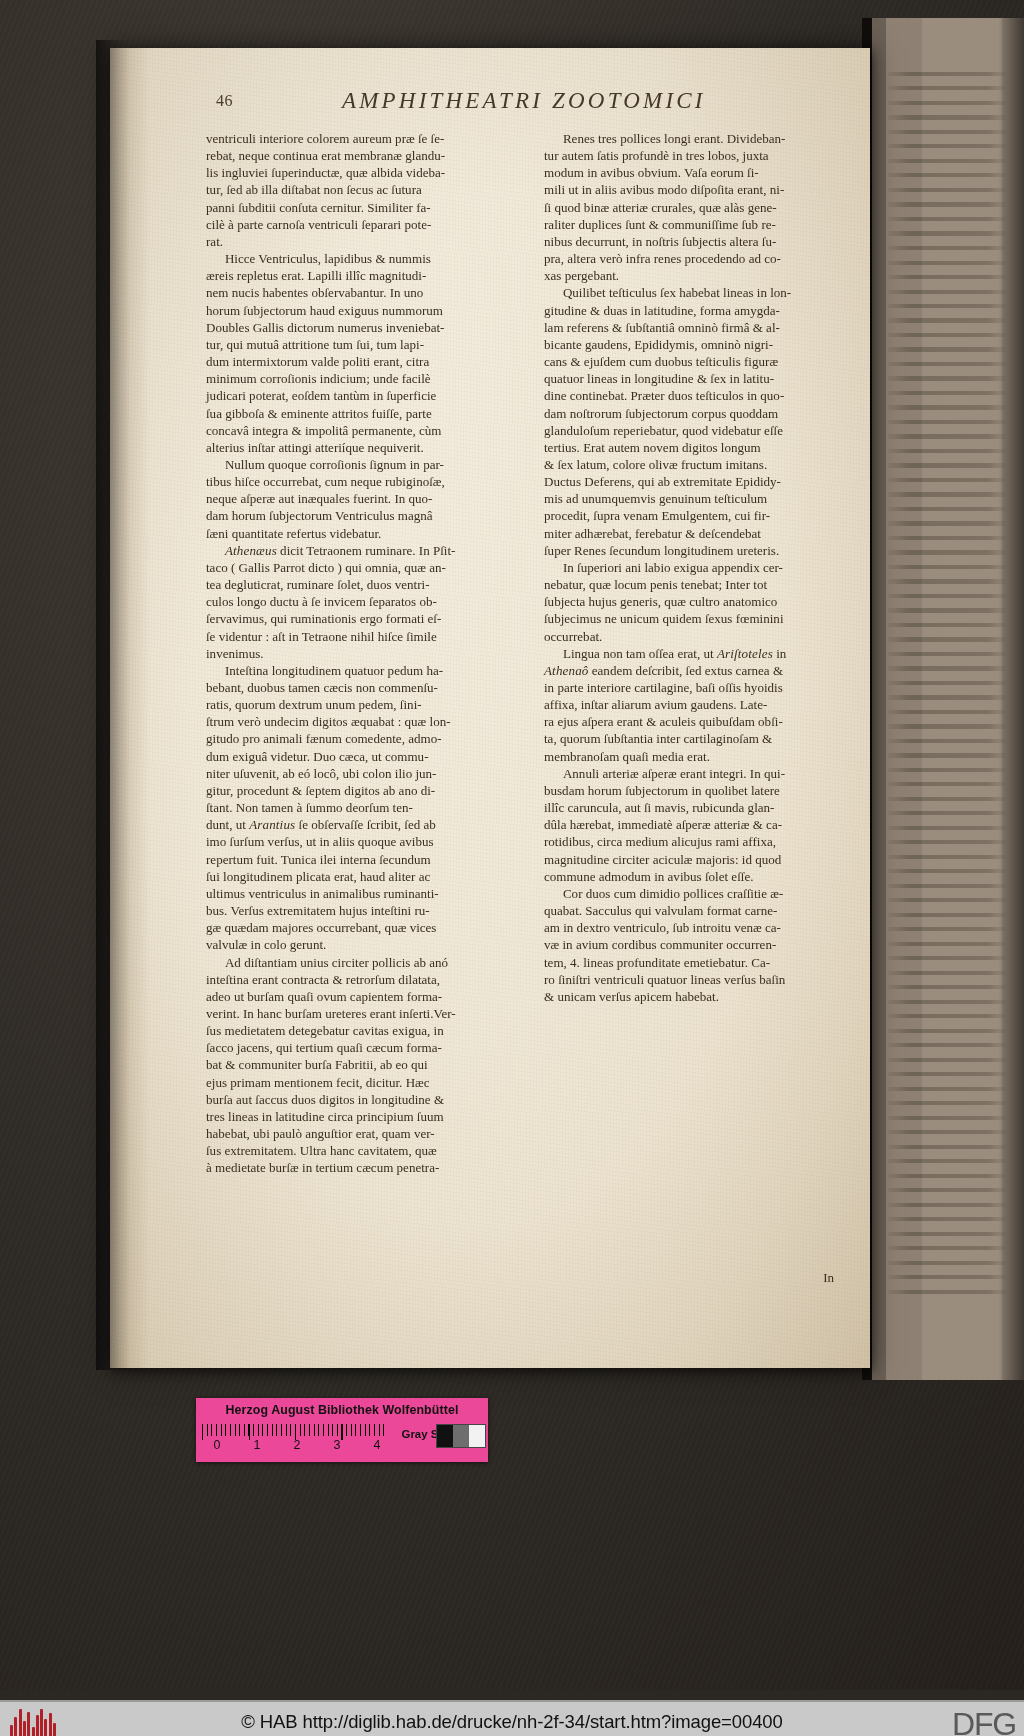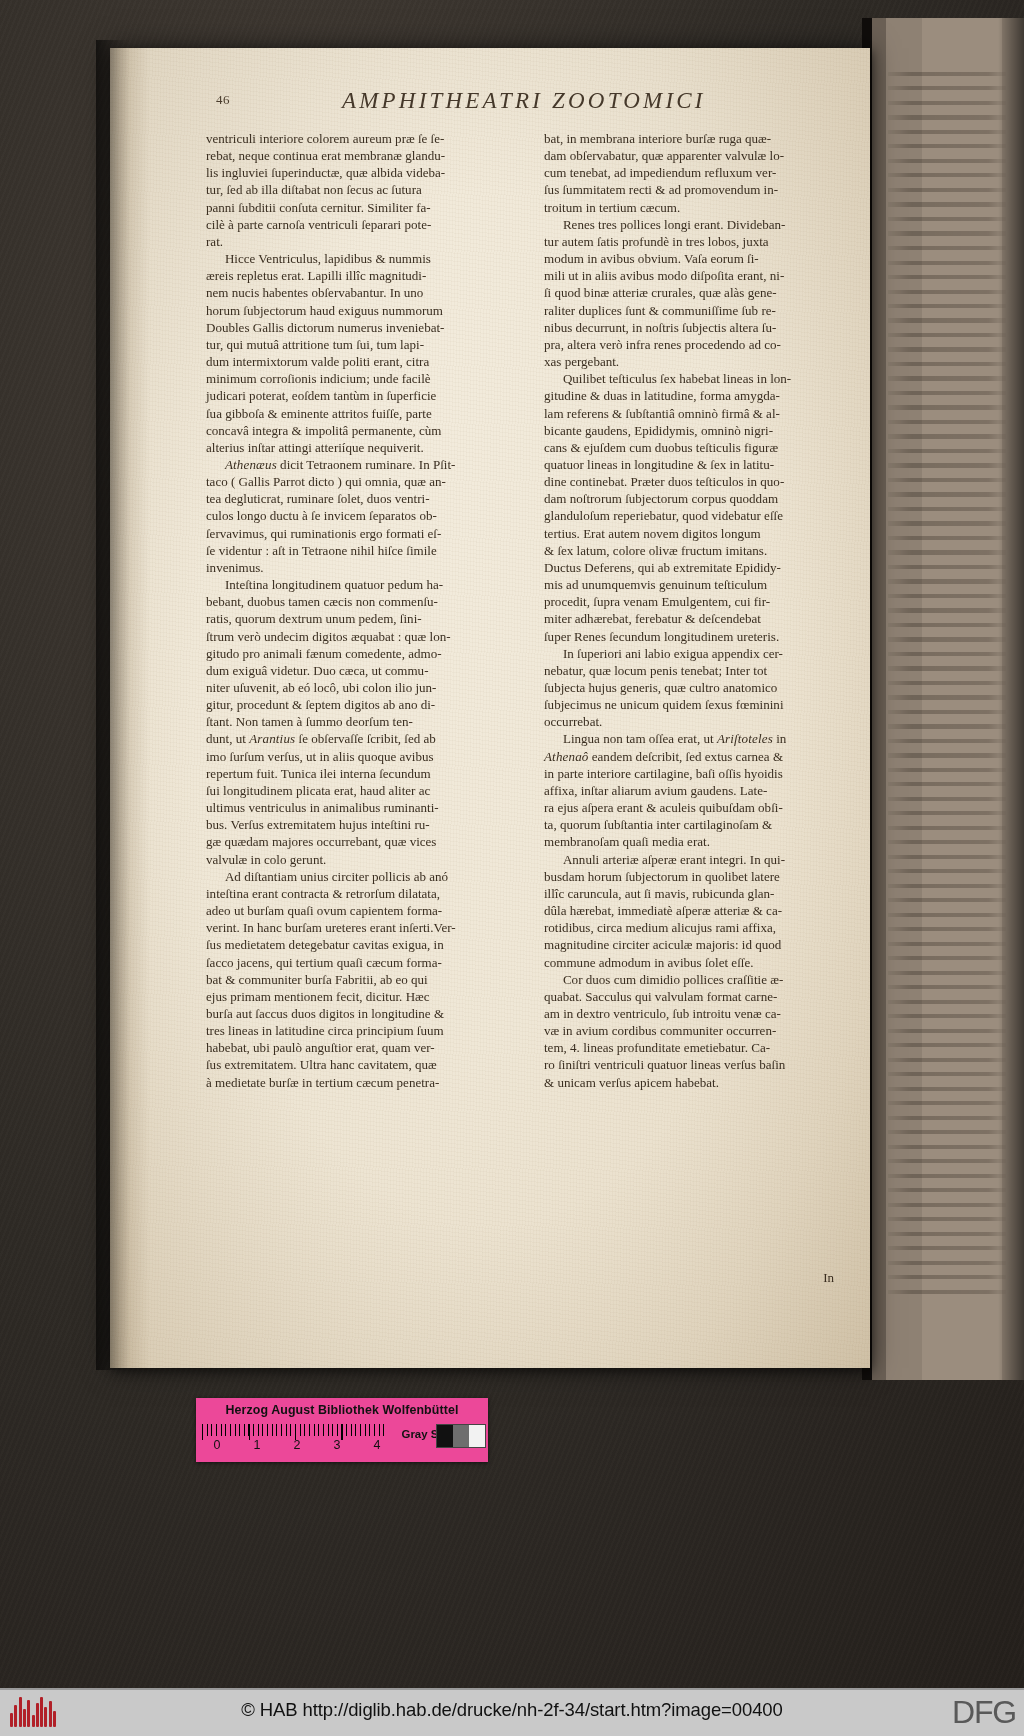--- a/index.html
+++ b/index.html
@@ -75,21 +75,21 @@
     pointer-events:none;
   }
 
   
   .running-head{
     position:absolute;left:0;right:0;top:40px;height:26px;
     z-index:4;
   }
   .folio{
     position:absolute;left:106px;top:4px;
-    font-size:13px;color:#4a3c2c;letter-spacing:.5px;
+    font-size:16px;color:#4a3c2c;letter-spacing:.5px;
   }
   .head-title{
     position:absolute;left:232px;top:0;
     font-size:23px;font-style:italic;letter-spacing:3.2px;
     color:#45382a;white-space:nowrap;
     transform:scaleY(1.04);
   }
 
   
   .columns{
@@ -151,21 +151,21 @@
     font-size:11.4px;font-weight:bold;color:#111;text-align:center;
   }
   .gs-patches{
     position:absolute;left:240px;top:26px;width:48px;height:22px;
     display:flex;border:1px solid #444;
   }
   .gs-patches i{display:block;height:100%;}
 
   
   .dfg-bar{
-    position:absolute;left:0;bottom:0;width:1024px;height:48px;
+    position:absolute;left:0;bottom:0;width:1024px;height:36px;
     background:#c9c9c9;
     z-index:7;
     font-family:"Liberation Sans", sans-serif;
   }
   .dfg-bar .topline{
     position:absolute;left:0;top:0;width:1024px;height:2px;background:#9a9a9a;
   }
   .hab-logo{
     position:absolute;left:10px;top:9px;width:48px;height:30px;
   }
@@ -196,26 +196,26 @@
 
   <div class="running-head">
     <div class="folio">46</div>
     <div class="head-title">AMPHITHEATRI ZOOTOMICI</div>
   </div>
 
   <div class="columns">
     <div class="col col-left">
         <p class="noindent">ventriculi interiore colorem aureum præ ſe ſe-<br>rebat, neque continua erat membranæ glandu-<br>lis ingluviei ſuperinductæ, quæ albida videba-<br>tur, ſed ab illa diſtabat non ſecus ac ſutura<br>panni ſubditii conſuta cernitur. Similiter fa-<br>cilè à parte carnoſa ventriculi ſeparari pote-<br>rat.</p>
         <p>Hicce Ventriculus, lapidibus &amp; nummis<br>æreis repletus erat. Lapilli illîc magnitudi-<br>nem nucis habentes obſervabantur. In uno<br>horum ſubjectorum haud exiguus nummorum<br>Doubles Gallis dictorum numerus inveniebat-<br>tur, qui mutuâ attritione tum ſui, tum lapi-<br>dum intermixtorum valde politi erant, citra<br>minimum corroſionis indicium; unde facilè<br>judicari poterat, eoſdem tantùm in ſuperficie<br>ſua gibboſa &amp; eminente attritos fuiſſe, parte<br>concavâ integra &amp; impolitâ permanente, cùm<br>alterius inſtar attingi atteriíque nequiverit.</p>
+        <p>Nullum quoque corroſionis ſignum in par-<br>tibus hiſce occurrebat, cum neque rubiginoſæ,<br>neque aſperæ aut inæquales fuerint. In quo-<br>dam horum ſubjectorum Ventriculus magnâ<br>ſæni quantitate refertus videbatur.</p>
         <p><i>Athenæus</i> dicit Tetraonem ruminare. In Pſit-<br>taco ( Gallis Parrot dicto ) qui omnia, quæ an-<br>tea degluticrat, ruminare ſolet, duos ventri-<br>culos longo ductu à ſe invicem ſeparatos ob-<br>ſervavimus, qui ruminationis ergo formati eſ-<br>ſe videntur : aſt in Tetraone nihil hiſce ſimile<br>invenimus.</p>
         <p>Inteſtina longitudinem quatuor pedum ha-<br>bebant, duobus tamen cæcis non commenſu-<br>ratis, quorum dextrum unum pedem, ſini-<br>ſtrum verò undecim digitos æquabat : quæ lon-<br>gitudo pro animali fænum comedente, admo-<br>dum exiguâ videtur. Duo cæca, ut commu-<br>niter uſuvenit, ab eó locô, ubi colon ilio jun-<br>gitur, procedunt &amp; ſeptem digitos ab ano di-<br>ſtant. Non tamen à ſummo deorſum ten-<br>dunt, ut <i>Arantius</i> ſe obſervaſſe ſcribit, ſed ab<br>imo ſurſum verſus, ut in aliis quoque avibus<br>repertum fuit. Tunica ilei interna ſecundum<br>ſui longitudinem plicata erat, haud aliter ac<br>ultimus ventriculus in animalibus ruminanti-<br>bus. Verſus extremitatem hujus inteſtini ru-<br>gæ quædam majores occurrebant, quæ vices<br>valvulæ in colo gerunt.</p>
         <p>Ad diſtantiam unius circiter pollicis ab anó<br>inteſtina erant contracta &amp; retrorſum dilatata,<br>adeo ut burſam quaſi ovum capientem forma-<br>verint. In hanc burſam ureteres erant inſerti.Ver-<br>ſus medietatem detegebatur cavitas exigua, in<br>ſacco jacens, qui tertium quaſi cæcum forma-<br>bat &amp; communiter burſa Fabritii, ab eo qui<br>ejus primam mentionem fecit, dicitur. Hæc<br>burſa aut ſaccus duos digitos in longitudine &amp;<br>tres lineas in latitudine circa principium ſuum<br>habebat, ubi paulò anguſtior erat, quam ver-<br>ſus extremitatem. Ultra hanc cavitatem, quæ<br>à medietate burſæ in tertium cæcum penetra-</p>
       </div>
     <div class="col col-right">
-        <p class="noindent">bat, in membrana interiore burſæ ruga quæ-<br>dam obſervabatur, quæ apparenter valvulæ lo-<br>cum tenebat, ad impediendum refluxum ver-<br>ſus ſummitatem recti &amp; ad promovendum in-<br>troitum in tertium cæcum.</p>
         <p>Renes tres pollices longi erant. Divideban-<br>tur autem ſatis profundè in tres lobos, juxta<br>modum in avibus obvium. Vaſa eorum ſi-<br>mili ut in aliis avibus modo diſpoſita erant, ni-<br>ſi quod binæ atteriæ crurales, quæ alàs gene-<br>raliter duplices ſunt &amp; communiſſime ſub re-<br>nibus decurrunt, in noſtris ſubjectis altera ſu-<br>pra, altera verò infra renes procedendo ad co-<br>xas pergebant.</p>
         <p>Quilibet teſticulus ſex habebat lineas in lon-<br>gitudine &amp; duas in latitudine, forma amygda-<br>lam referens &amp; ſubſtantiâ omninò firmâ &amp; al-<br>bicante gaudens, Epididymis, omninò nigri-<br>cans &amp; ejuſdem cum duobus teſticulis figuræ<br>quatuor lineas in longitudine &amp; ſex in latitu-<br>dine continebat. Præter duos teſticulos in quo-<br>dam noſtrorum ſubjectorum corpus quoddam<br>glanduloſum reperiebatur, quod videbatur eſſe<br>tertius. Erat autem novem digitos longum<br>&amp; ſex latum, colore olivæ fructum imitans.<br>Ductus Deferens, qui ab extremitate Epididy-<br>mis ad unumquemvis genuinum teſticulum<br>procedit, ſupra venam Emulgentem, cui fir-<br>miter adhærebat, ferebatur &amp; deſcendebat<br>ſuper Renes ſecundum longitudinem ureteris.</p>
         <p>In ſuperiori ani labio exigua appendix cer-<br>nebatur, quæ locum penis tenebat; Inter tot<br>ſubjecta hujus generis, quæ cultro anatomico<br>ſubjecimus ne unicum quidem ſexus fœminini<br>occurrebat.</p>
         <p>Lingua non tam oſſea erat, ut <i>Ariſtoteles</i> in<br><i>Athenaô</i> eandem deſcribit, ſed extus carnea &amp;<br>in parte interiore cartilagine, baſi oſſis hyoidis<br>affixa, inſtar aliarum avium gaudens. Late-<br>ra ejus aſpera erant &amp; aculeis quibuſdam obſi-<br>ta, quorum ſubſtantia inter cartilaginoſam &amp;<br>membranoſam quaſi media erat.</p>
         <p>Annuli arteriæ aſperæ erant integri. In qui-<br>busdam horum ſubjectorum in quolibet latere<br>illîc caruncula, aut ſi mavis, rubicunda glan-<br>dûla hærebat, immediatè aſperæ atteriæ &amp; ca-<br>rotidibus, circa medium alicujus rami affixa,<br>magnitudine circiter aciculæ majoris: id quod<br>commune admodum in avibus ſolet eſſe.</p>
         <p>Cor duos cum dimidio pollices craſſitie æ-<br>quabat. Sacculus qui valvulam format carne-<br>am in dextro ventriculo, ſub introitu venæ ca-<br>væ in avium cordibus communiter occurren-<br>tem, 4. lineas profunditate emetiebatur. Ca-<br>ro ſiniſtri ventriculi quatuor lineas verſus baſin<br>&amp; unicam verſus apicem habebat.</p>
       </div>
     <div class="catchword">In</div>
   </div>
 

